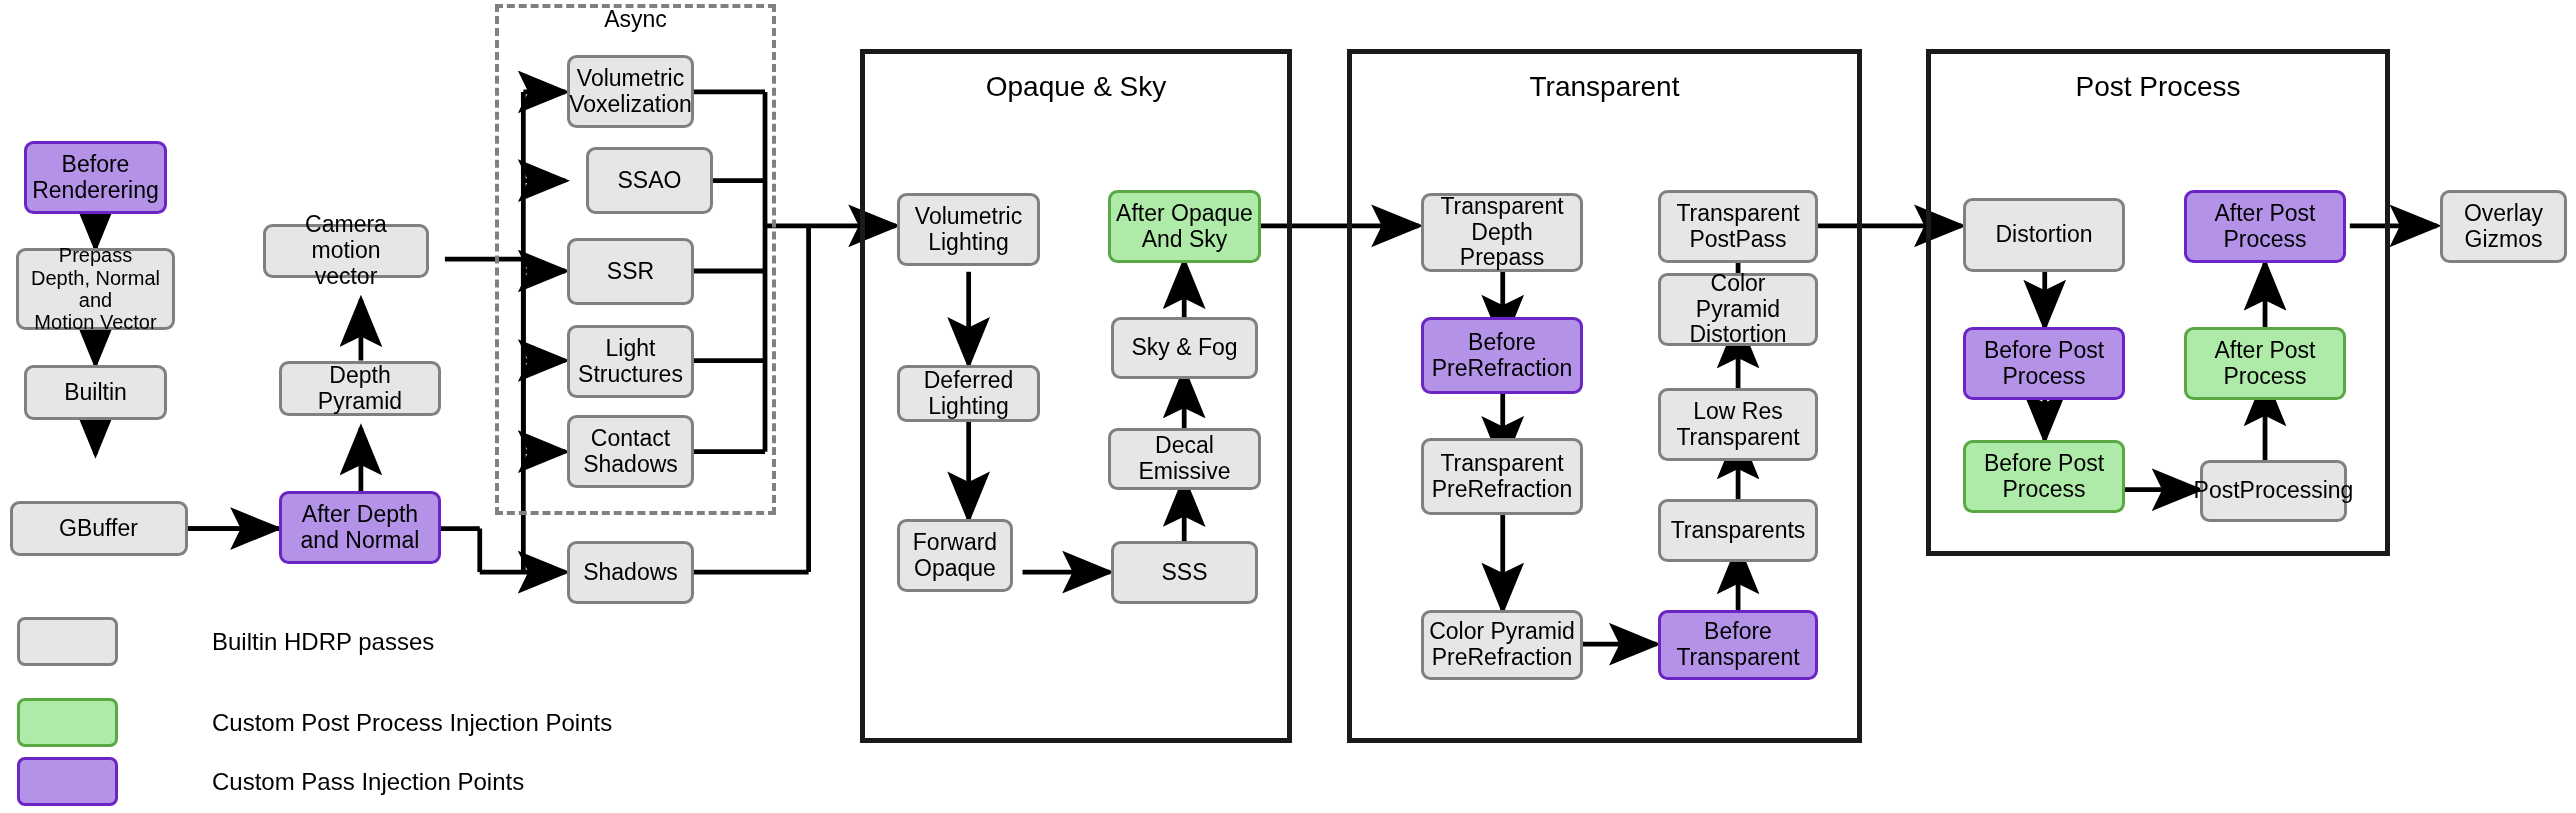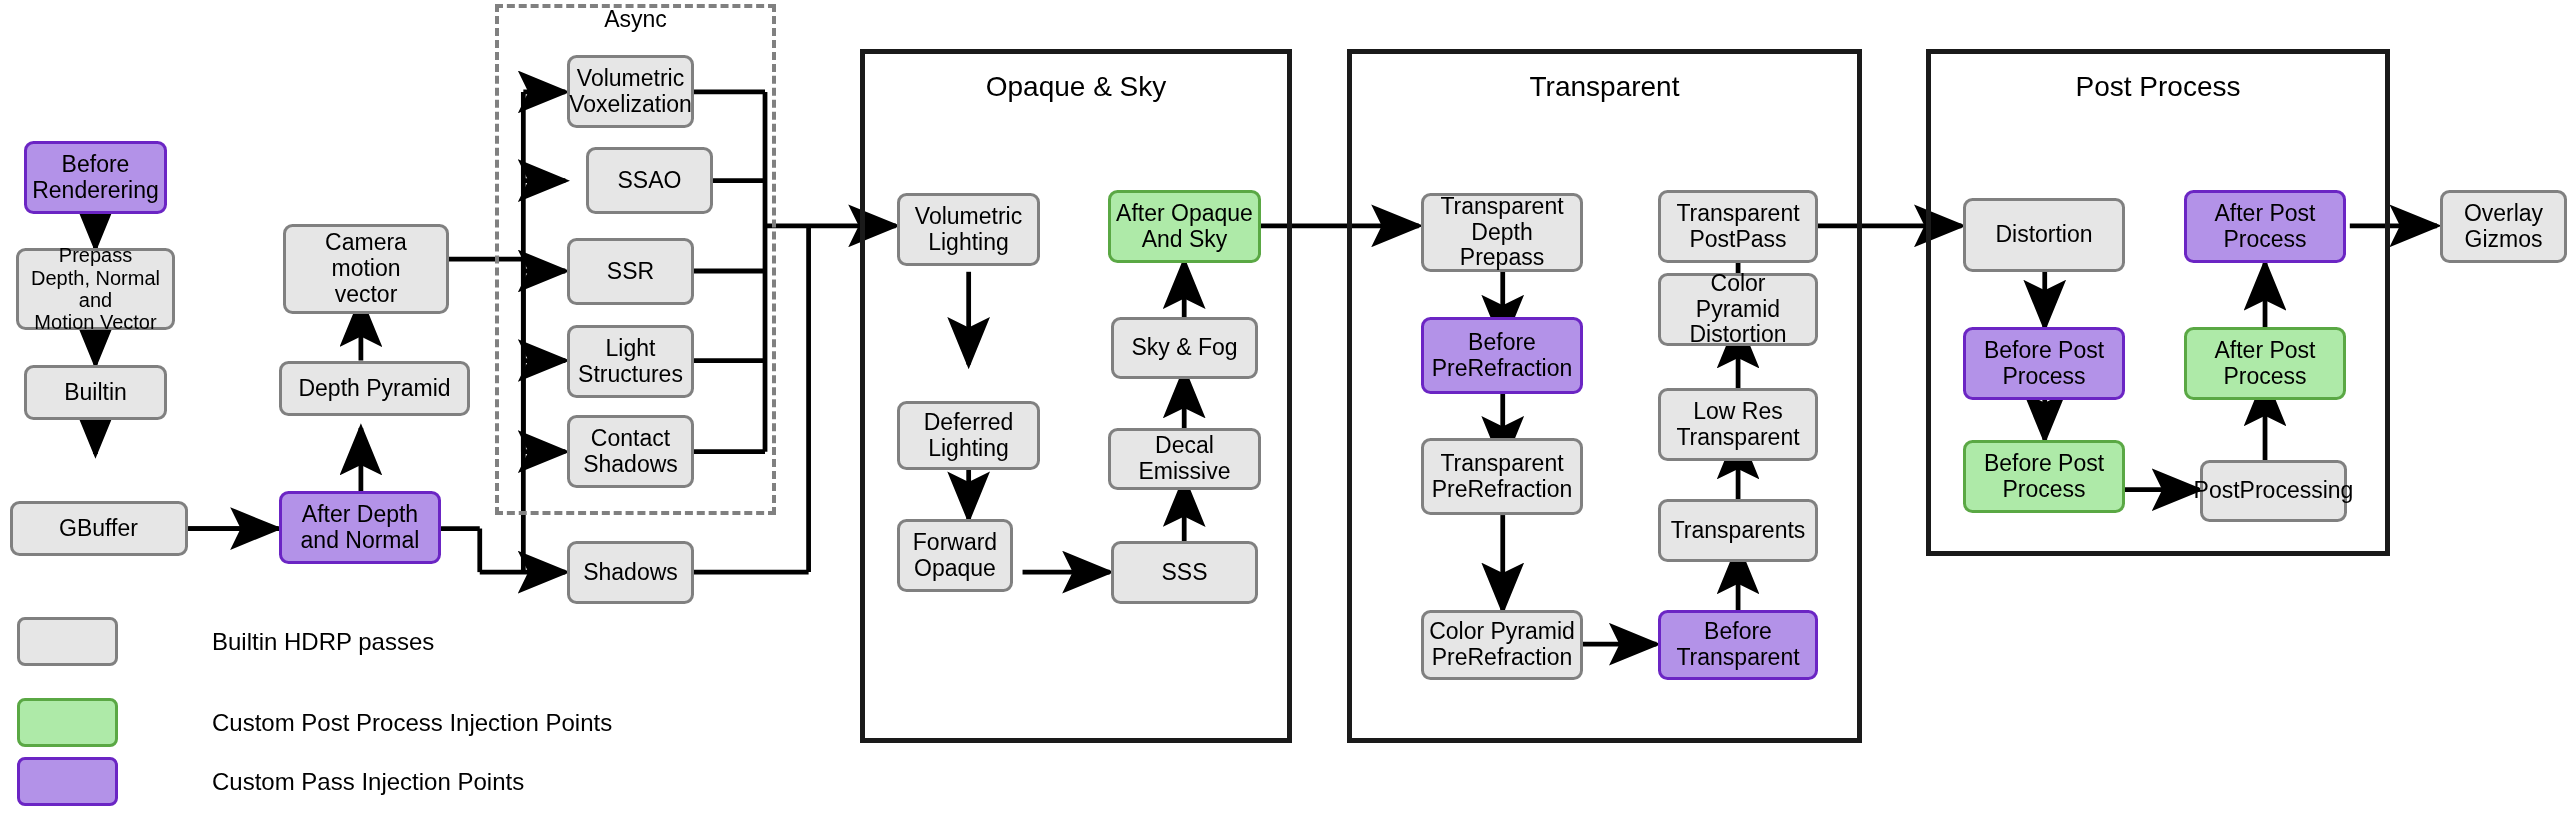--- a/index.html
+++ b/index.html
@@ -184,44 +184,44 @@
 Depth, Normal and
 Motion Vector</div>
 
   <div class="node builtin" style="left:24px; top:365px; width:143px; height:55px;">Builtin</div>
 
   <div class="node builtin" style="left:9.5px; top:501px; width:178px; height:55px;">GBuffer</div>
 
   <div class="node custompass" style="left:279px; top:491px; width:162px; height:73px;">After Depth
 and Normal</div>
 
-  <div class="node builtin" style="left:279px; top:361px; width:191px; height:55px;">Depth Pyramid</div>
-
-  <div class="node builtin" style="left:283px; top:224px; width:166px; height:90px;">Camera motion
+  <div class="node builtin" style="left:279px; top:361px; width:162px; height:55px;">Depth Pyramid</div>
+
+  <div class="node builtin" style="left:263px; top:224px; width:166px; height:54px;">Camera motion
 vector</div>
 
   <div class="node builtin" style="left:567px; top:55px; width:127px; height:73px;">Volumetric
 Voxelization</div>
 
   <div class="node builtin" style="left:586px; top:147px; width:127px; height:67px;">SSAO</div>
 
   <div class="node builtin" style="left:567px; top:238px; width:127px; height:67px;">SSR</div>
 
   <div class="node builtin" style="left:567px; top:325px; width:127px; height:73px;">Light
 Structures</div>
 
   <div class="node builtin" style="left:567px; top:415px; width:127px; height:73px;">Contact
 Shadows</div>
 
   <div class="node builtin" style="left:567px; top:541px; width:127px; height:63px;">Shadows</div>
 
   <div class="node builtin" style="left:897px; top:193px; width:143px; height:73px;">Volumetric
 Lighting</div>
 
-  <div class="node builtin" style="left:897px; top:365px; width:143px; height:69px;margin-top:36px;">Deferred
+  <div class="node builtin" style="left:897px; top:365px; width:143px; height:57px;">Deferred
 Lighting</div>
 
   <div class="node builtin" style="left:897px; top:519px; width:116px; height:73px;">Forward
 Opaque</div>
 
   <div class="node builtin" style="left:1111px; top:541px; width:147px; height:63px;">SSS</div>
 
   <div class="node builtin" style="left:1108px; top:428px; width:153px; height:62px;">Decal Emissive</div>
 
   <div class="node builtin" style="left:1111px; top:317px; width:147px; height:62px;">Sky &amp; Fog</div>

